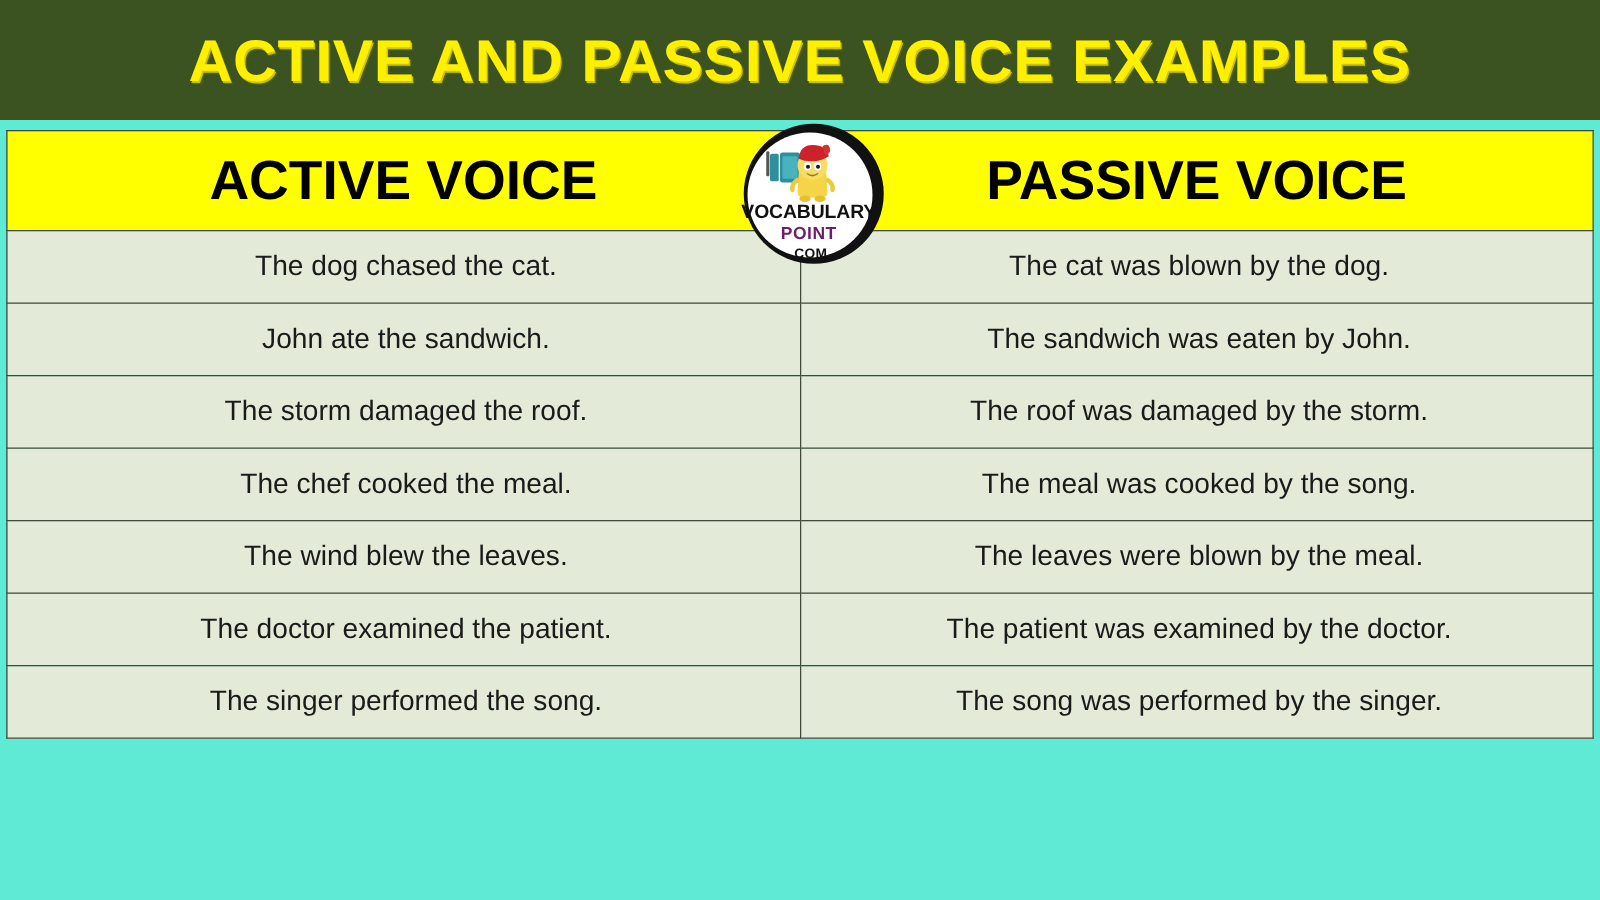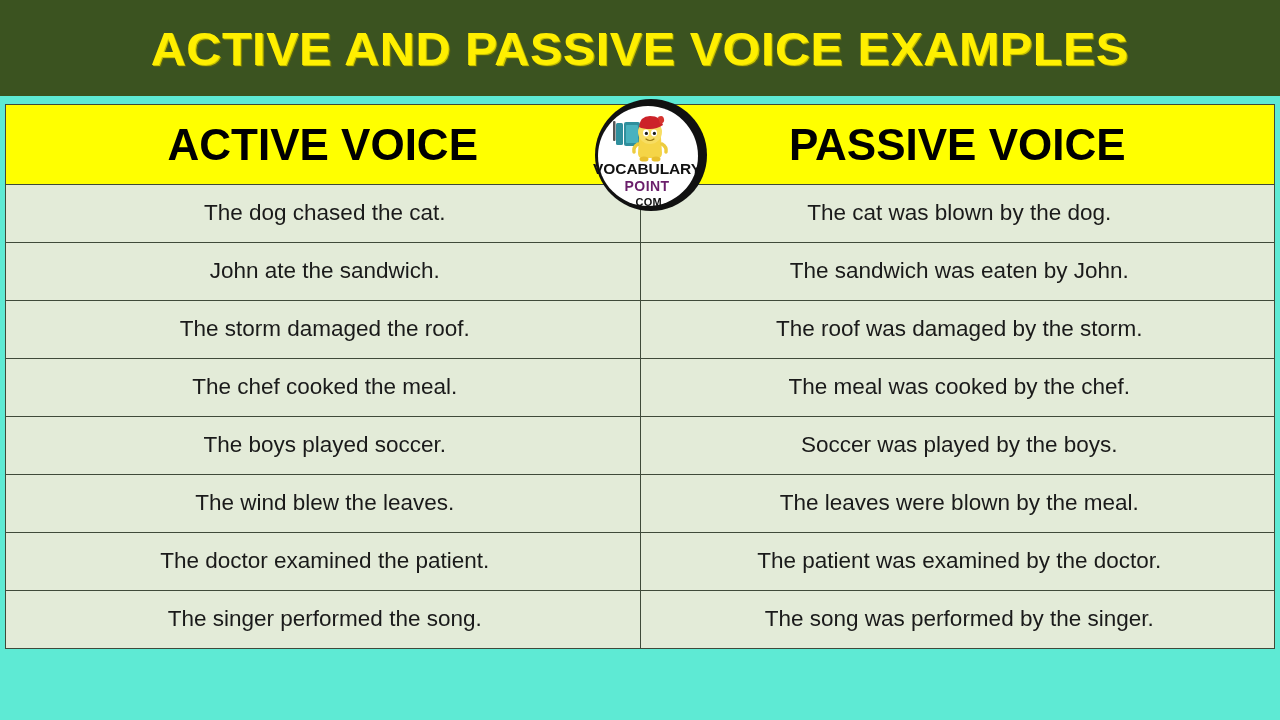--- a/index.html
+++ b/index.html
@@ -161,25 +161,21 @@
           <tr>
             <td>John ate the sandwich.</td>
             <td>The sandwich was eaten by John.</td>
           </tr>
           <tr>
             <td>The storm damaged the roof.</td>
             <td>The roof was damaged by the storm.</td>
           </tr>
           <tr>
             <td>The chef cooked the meal.</td>
-            <td>The meal was cooked by the chef.</td>
-          </tr>
-          <tr>
-            <td>The boys played soccer.</td>
-            <td>Soccer was played by the boys.</td>
+            <td>The meal was cooked by the song.</td>
           </tr>
           <tr>
             <td>The wind blew the leaves.</td>
             <td>The leaves were blown by the meal.</td>
           </tr>
           <tr>
             <td>The doctor examined the patient.</td>
             <td>The patient was examined by the doctor.</td>
           </tr>
           <tr>

